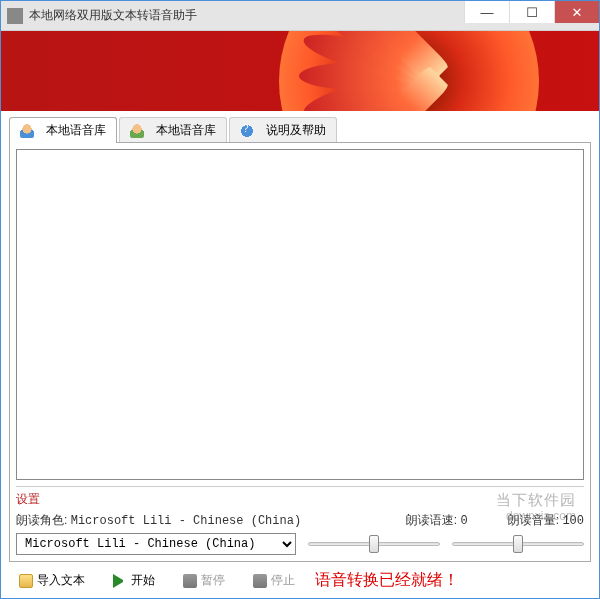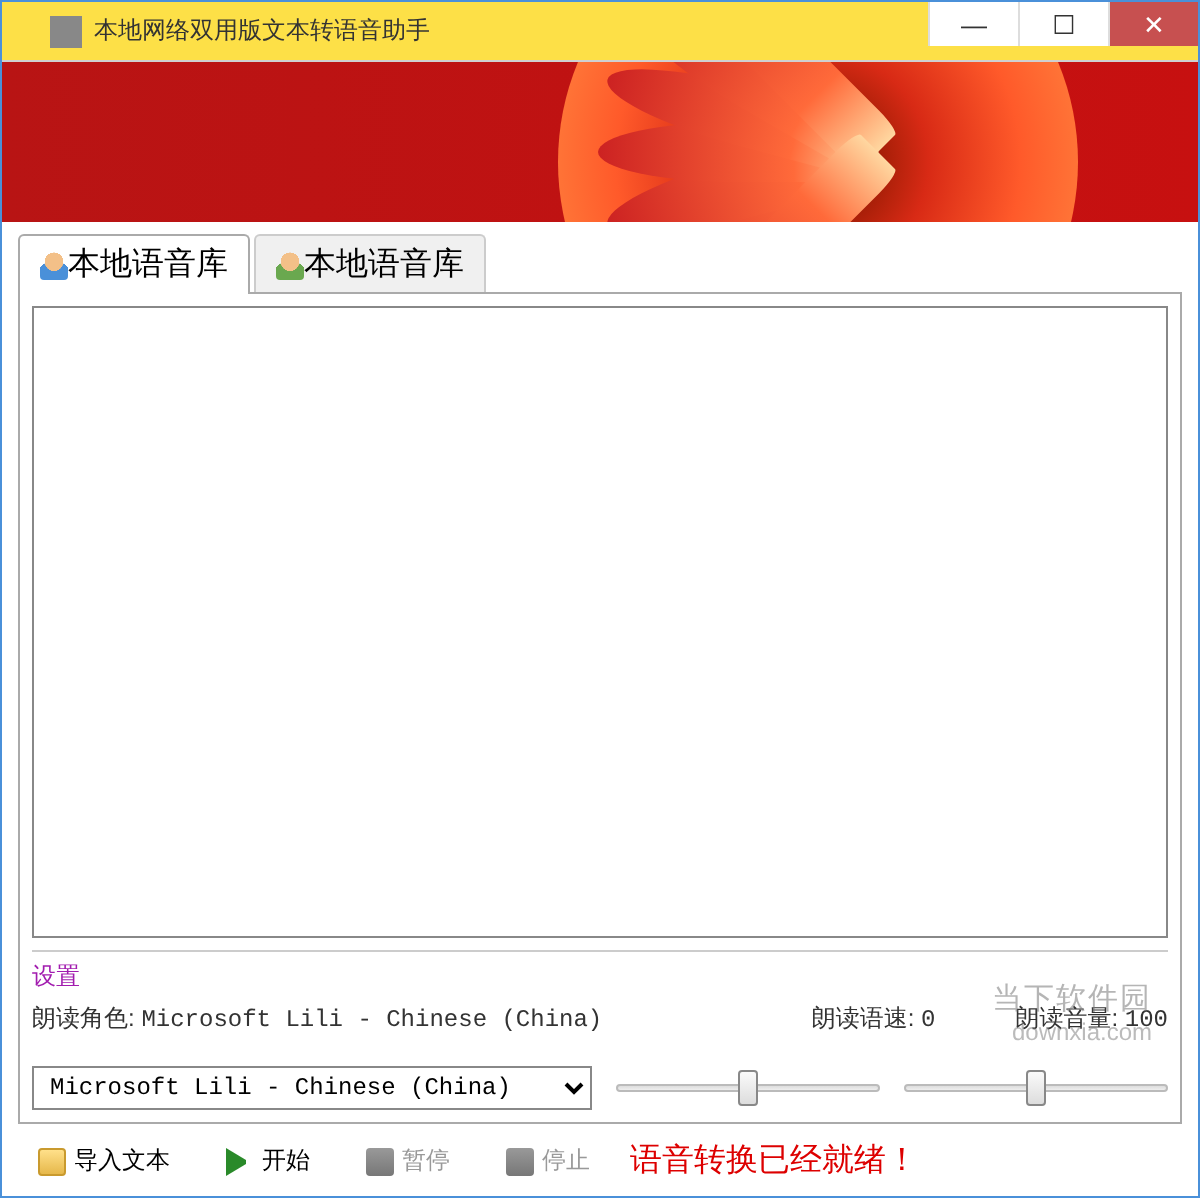--- a/index.html
+++ b/index.html
@@ -14,24 +14,24 @@
 .window {
   width: 600px;
   height: 599px;
   background: #fff;
   border: 1px solid #4a90d9;
   display: flex;
   flex-direction: column;
 }
 .titlebar {
   height: 30px;
-  background: #fde047;
-  display: flex;
-  align-items: center;
-  padding-left: 24px;
+  background: #e5e5e5;
+  display: flex;
+  align-items: center;
+  padding-left: 6px;
   border-bottom: 1px solid #d0d0d0;
 }
 .titlebar .app-icon {
   width: 16px; height: 16px;
   background: #888;
   margin-right: 6px;
   display: inline-block;
 }
 .titlebar .title-text {
   flex: 1;
@@ -94,27 +94,27 @@
 }
 .tabs {
   display: flex;
   background: #fff;
   padding: 6px 8px 0 8px;
   gap: 2px;
 }
 .tab {
   display: flex;
   align-items: center;
-  gap: 0;
+  gap: 12px;
   padding: 4px 10px;
   background: #f0f0f0;
   border: 1px solid #ccc;
   border-bottom: none;
   border-radius: 3px 3px 0 0;
-  font-size: 16px;
+  font-size: 12px;
   cursor: pointer;
 }
 .tab.active {
   background: #fff;
   border-color: #aaa;
   position: relative;
   z-index: 2;
 }
 .tab .tab-icon {
   width: 14px; height: 14px;
@@ -151,30 +151,30 @@
   font-family: inherit;
   font-size: 12px;
 }
 .settings {
   margin: 0 6px 6px 6px;
   border-top: 1px solid #ccc;
   padding-top: 4px;
 }
 .settings-title {
   font-size: 12px;
-  color: #a21caf;
+  color: #b91c1c;
   margin-bottom: 4px;
 }
 .settings-row {
   display: flex;
   align-items: center;
   gap: 18px;
   font-size: 12px;
   color: #333;
-  margin-bottom: 15px;
+  margin-bottom: 4px;
 }
 .settings-row .lbl { white-space: nowrap; }
 .settings-row .val { font-family: "Courier New", monospace; }
 .settings-controls {
   display: flex;
   align-items: center;
   gap: 12px;
 }
 .voice-select {
   width: 280px;
@@ -277,20 +277,24 @@
   </div>
 
   <div class="tabs">
     <div class="tab active">
       <span class="tab-icon icon-person"></span>
       <span>本地语音库</span>
     </div>
     <div class="tab">
       <span class="tab-icon icon-person2"></span>
       <span>本地语音库</span>
+    </div>
+    <div class="tab">
+      <span class="tab-icon icon-help"></span>
+      <span>说明及帮助</span>
     </div>
   </div>
 
   <div class="content-area">
 
     <div class="text-panel">
       <textarea class="textarea" value="" style=""></textarea>
     </div>
 
     <div class="settings">

